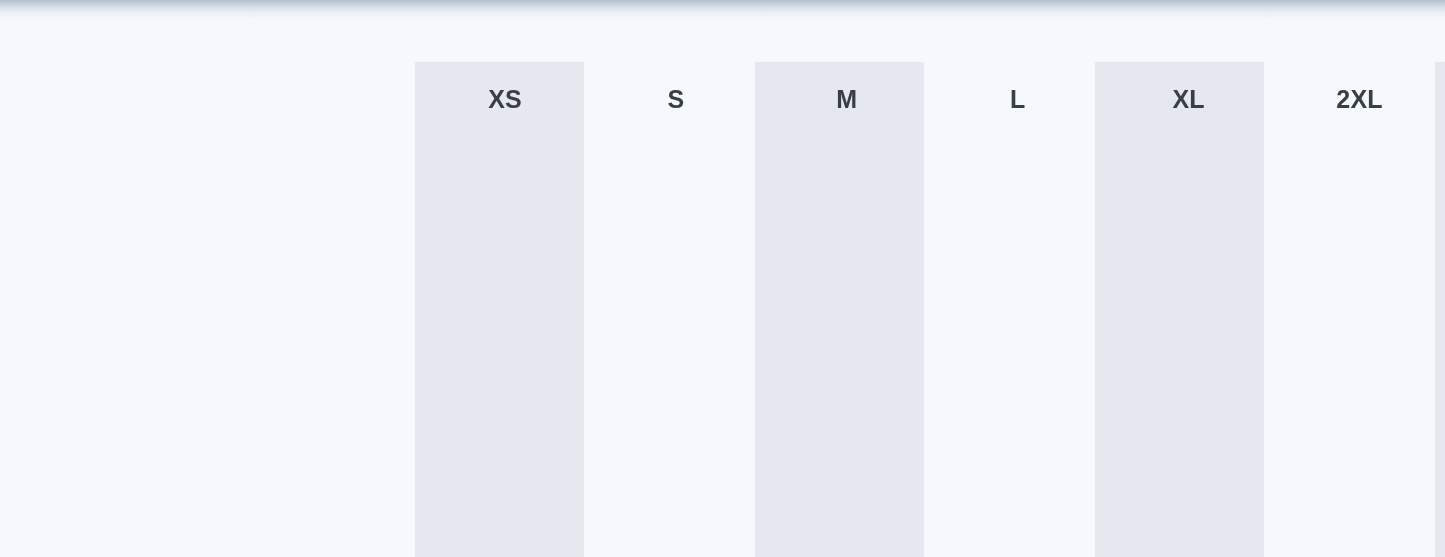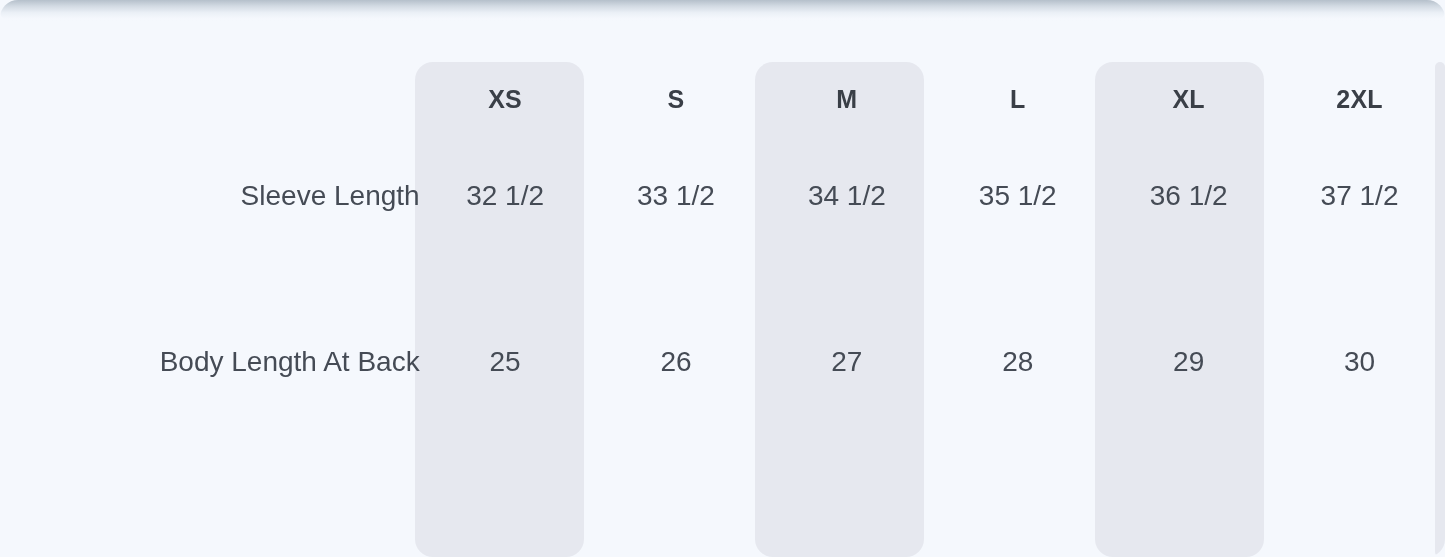--- a/index.html
+++ b/index.html
@@ -1,16 +1,16 @@
 <!DOCTYPE html>
 <html><head>
 <meta charset="utf-8">
 <title>Size Chart</title>
 <style>
-  * { margin: 0; padding: 0; box-sizing: border-box; border-radius: 18px; }
+  * { margin: 0; padding: 0; box-sizing: border-box; }
 
   html, body {
     width: 1445px;
     height: 557px;
     overflow: hidden;
   }
 
   body {
     background: #f5f8fd;
     font-family: "Liberation Sans", "DejaVu Sans", sans-serif;
@@ -153,45 +153,27 @@
         <th class="size-head">XS</th>
         <th class="size-head">S</th>
         <th class="size-head">M</th>
         <th class="size-head">L</th>
         <th class="size-head">XL</th>
         <th class="size-head">2XL</th>
       </tr>
     </thead>
 
     <tbody>
-      <tr class="measure-row">
-        <td class="row-label">Sleeve Length</td>
-        <td class="measure-cell">32 1/2</td>
-        <td class="measure-cell">33 1/2</td>
-        <td class="measure-cell">34 1/2</td>
-        <td class="measure-cell">35 1/2</td>
-        <td class="measure-cell">36 1/2</td>
-        <td class="measure-cell">37 1/2</td>
-      </tr>
 
 
       <tr class="spacer-row">
         <td></td>
         <td></td>
         <td></td>
         <td></td>
         <td></td>
         <td></td>
         <td></td>
       </tr>
 
-      <tr class="measure-row">
-        <td class="row-label">Body Length At Back</td>
-        <td class="measure-cell">25</td>
-        <td class="measure-cell">26</td>
-        <td class="measure-cell">27</td>
-        <td class="measure-cell">28</td>
-        <td class="measure-cell">29</td>
-        <td class="measure-cell">30</td>
-      </tr>
     </tbody>
   </table>
 </div>
 
 </body></html>

